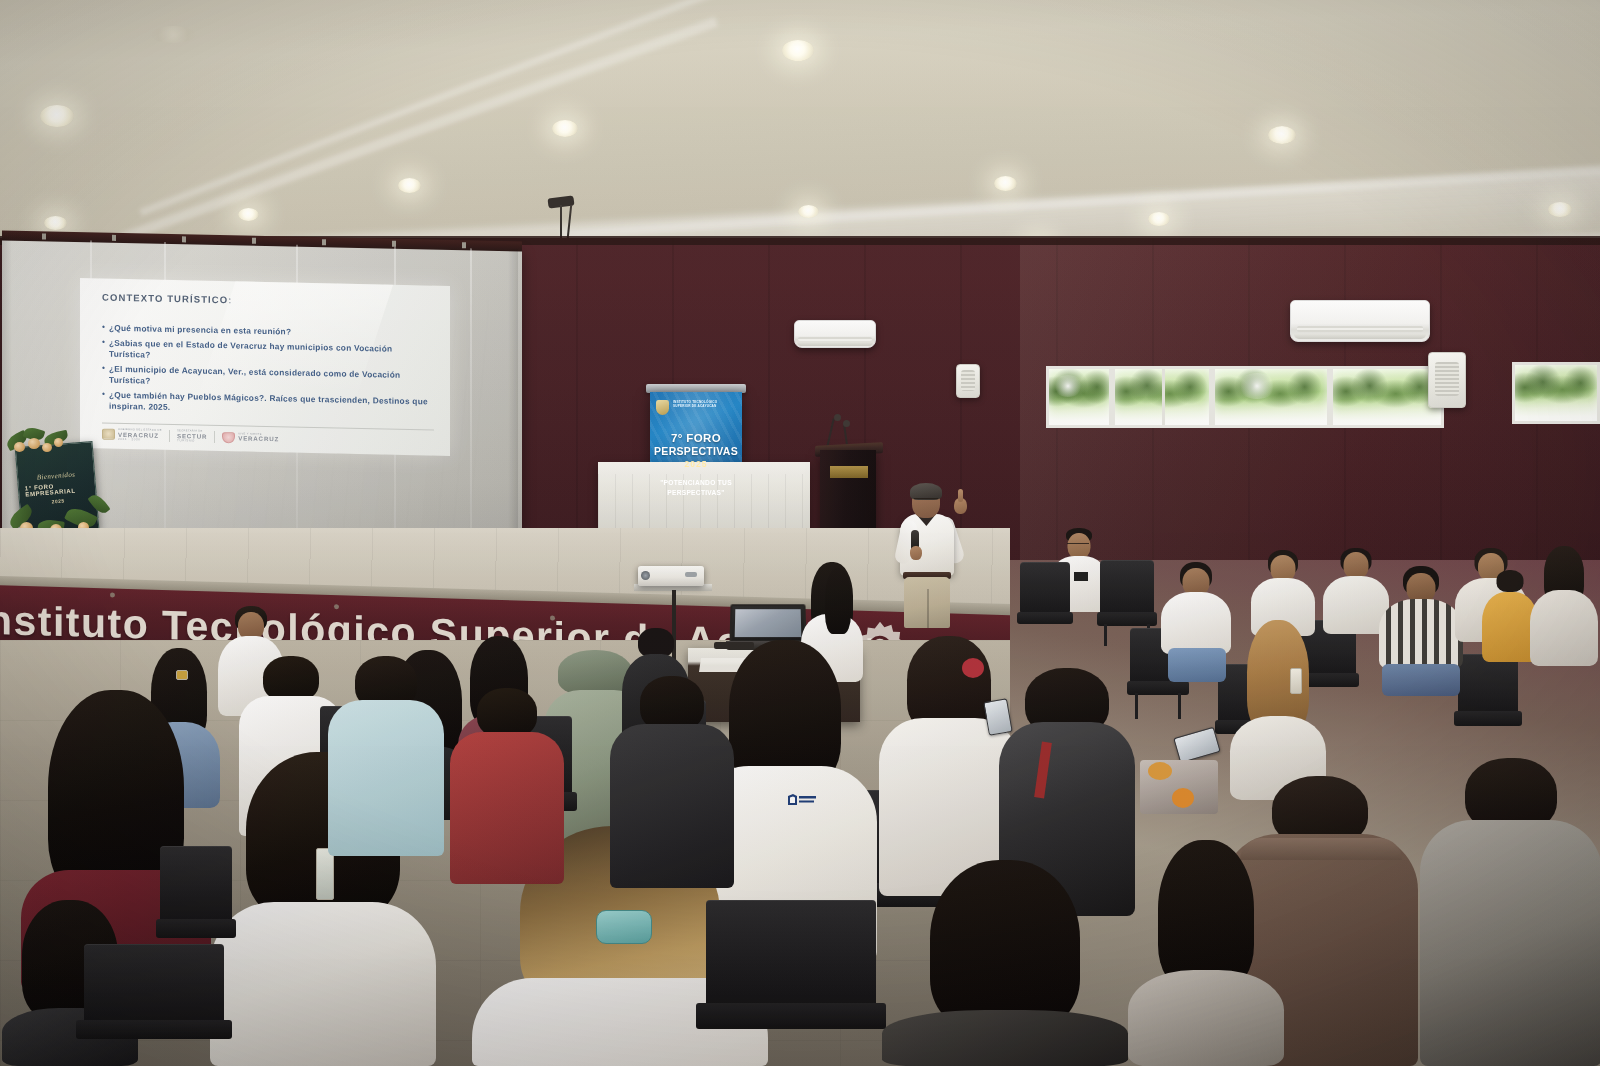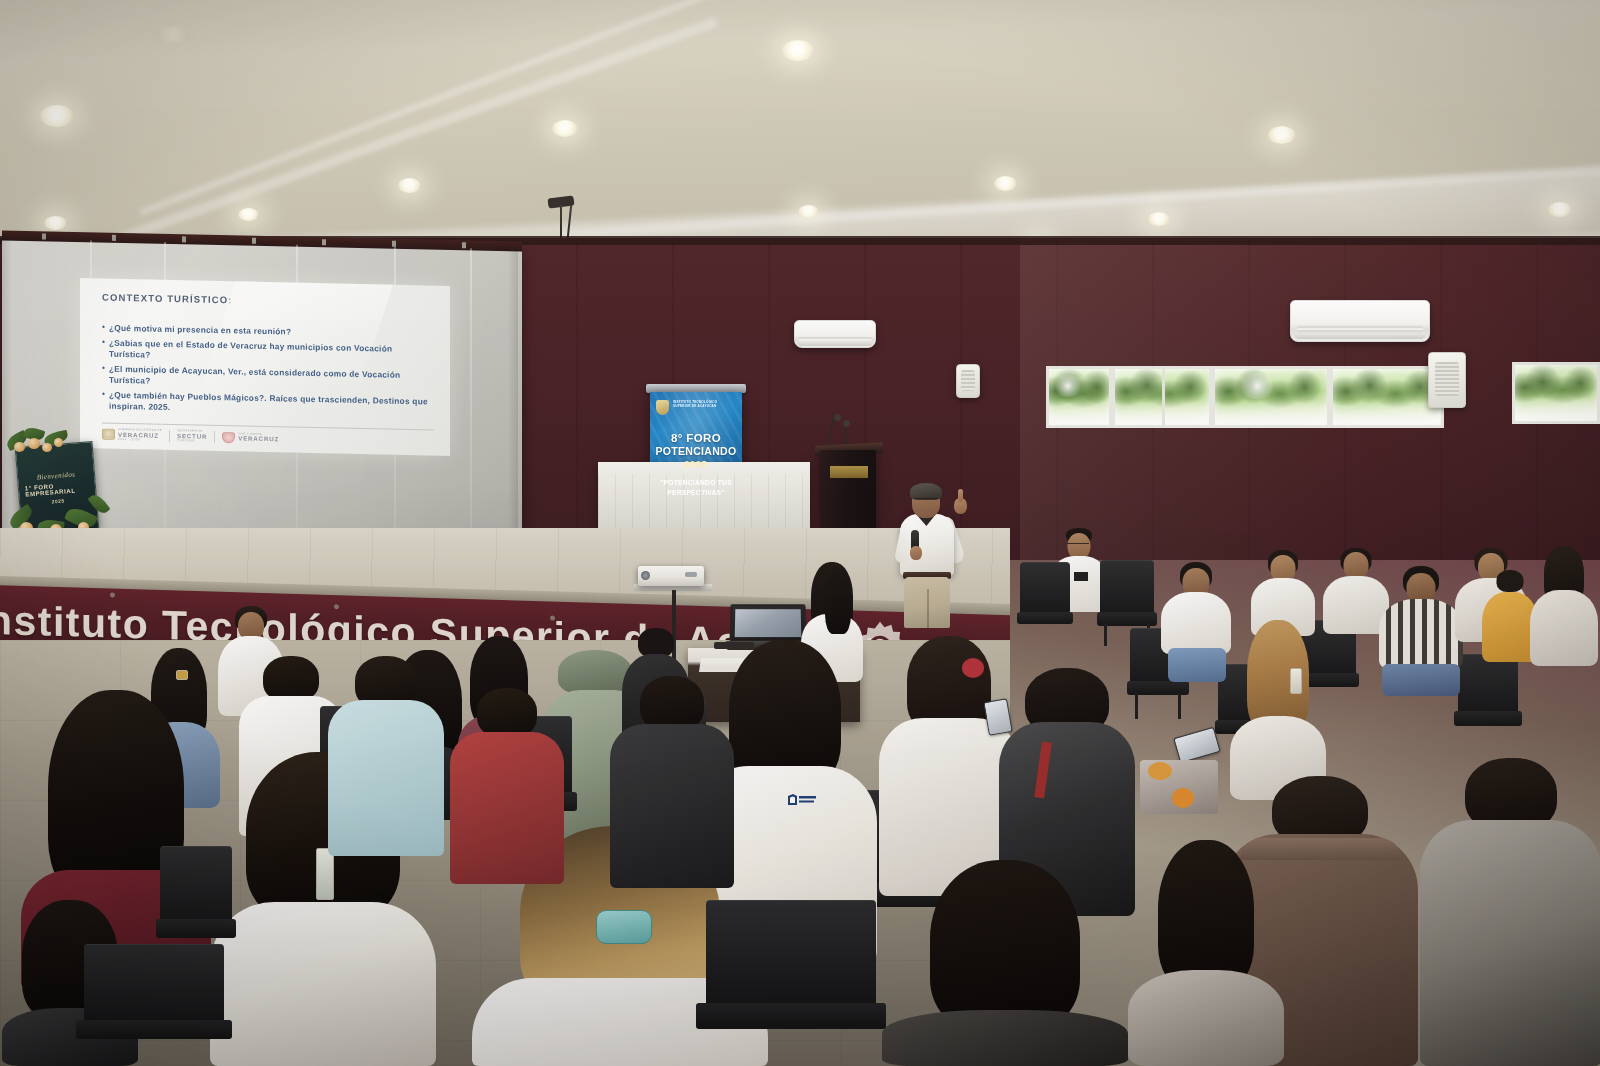--- a/index.html
+++ b/index.html
@@ -720,22 +720,22 @@
 
   <div class="rollup-bar"></div>
   <div class="rollup">
     <div class="ru-head">
       <div class="ru-crest"></div>
       <div class="ru-inst">
         <div>INSTITUTO TECNOLÓGICO</div>
         <div>SUPERIOR DE ACAYUCAN</div>
       </div>
     </div>
-    <div class="ru-t1">8° FORO</div>
-    <div class="ru-t2">POTENCIANDO</div>
+    <div class="ru-t1">7° FORO</div>
+    <div class="ru-t2">PERSPECTIVAS</div>
     <div class="ru-yr">2025</div>
     <div class="ru-sub">"POTENCIANDO TUS PERSPECTIVAS"</div>
 
     <div>
       <div class="ru-person" style="left:10px;bottom:0;width:34px;height:46px;background:linear-gradient(170deg,#2b2f38,#13161b);"></div>
       <div class="ru-head-c" style="left:20px;bottom:40px;width:15px;height:17px;background:linear-gradient(170deg,#c59a78,#8e6845);"></div>
       <div class="ru-head-c" style="left:18px;bottom:44px;width:19px;height:14px;border-radius:50% 50% 20% 20%;background:#19140f;"></div>
     </div>
     <div>
       <div class="ru-person" style="left:48px;bottom:0;width:36px;height:50px;background:linear-gradient(170deg,#22262e,#0f1216);"></div>

